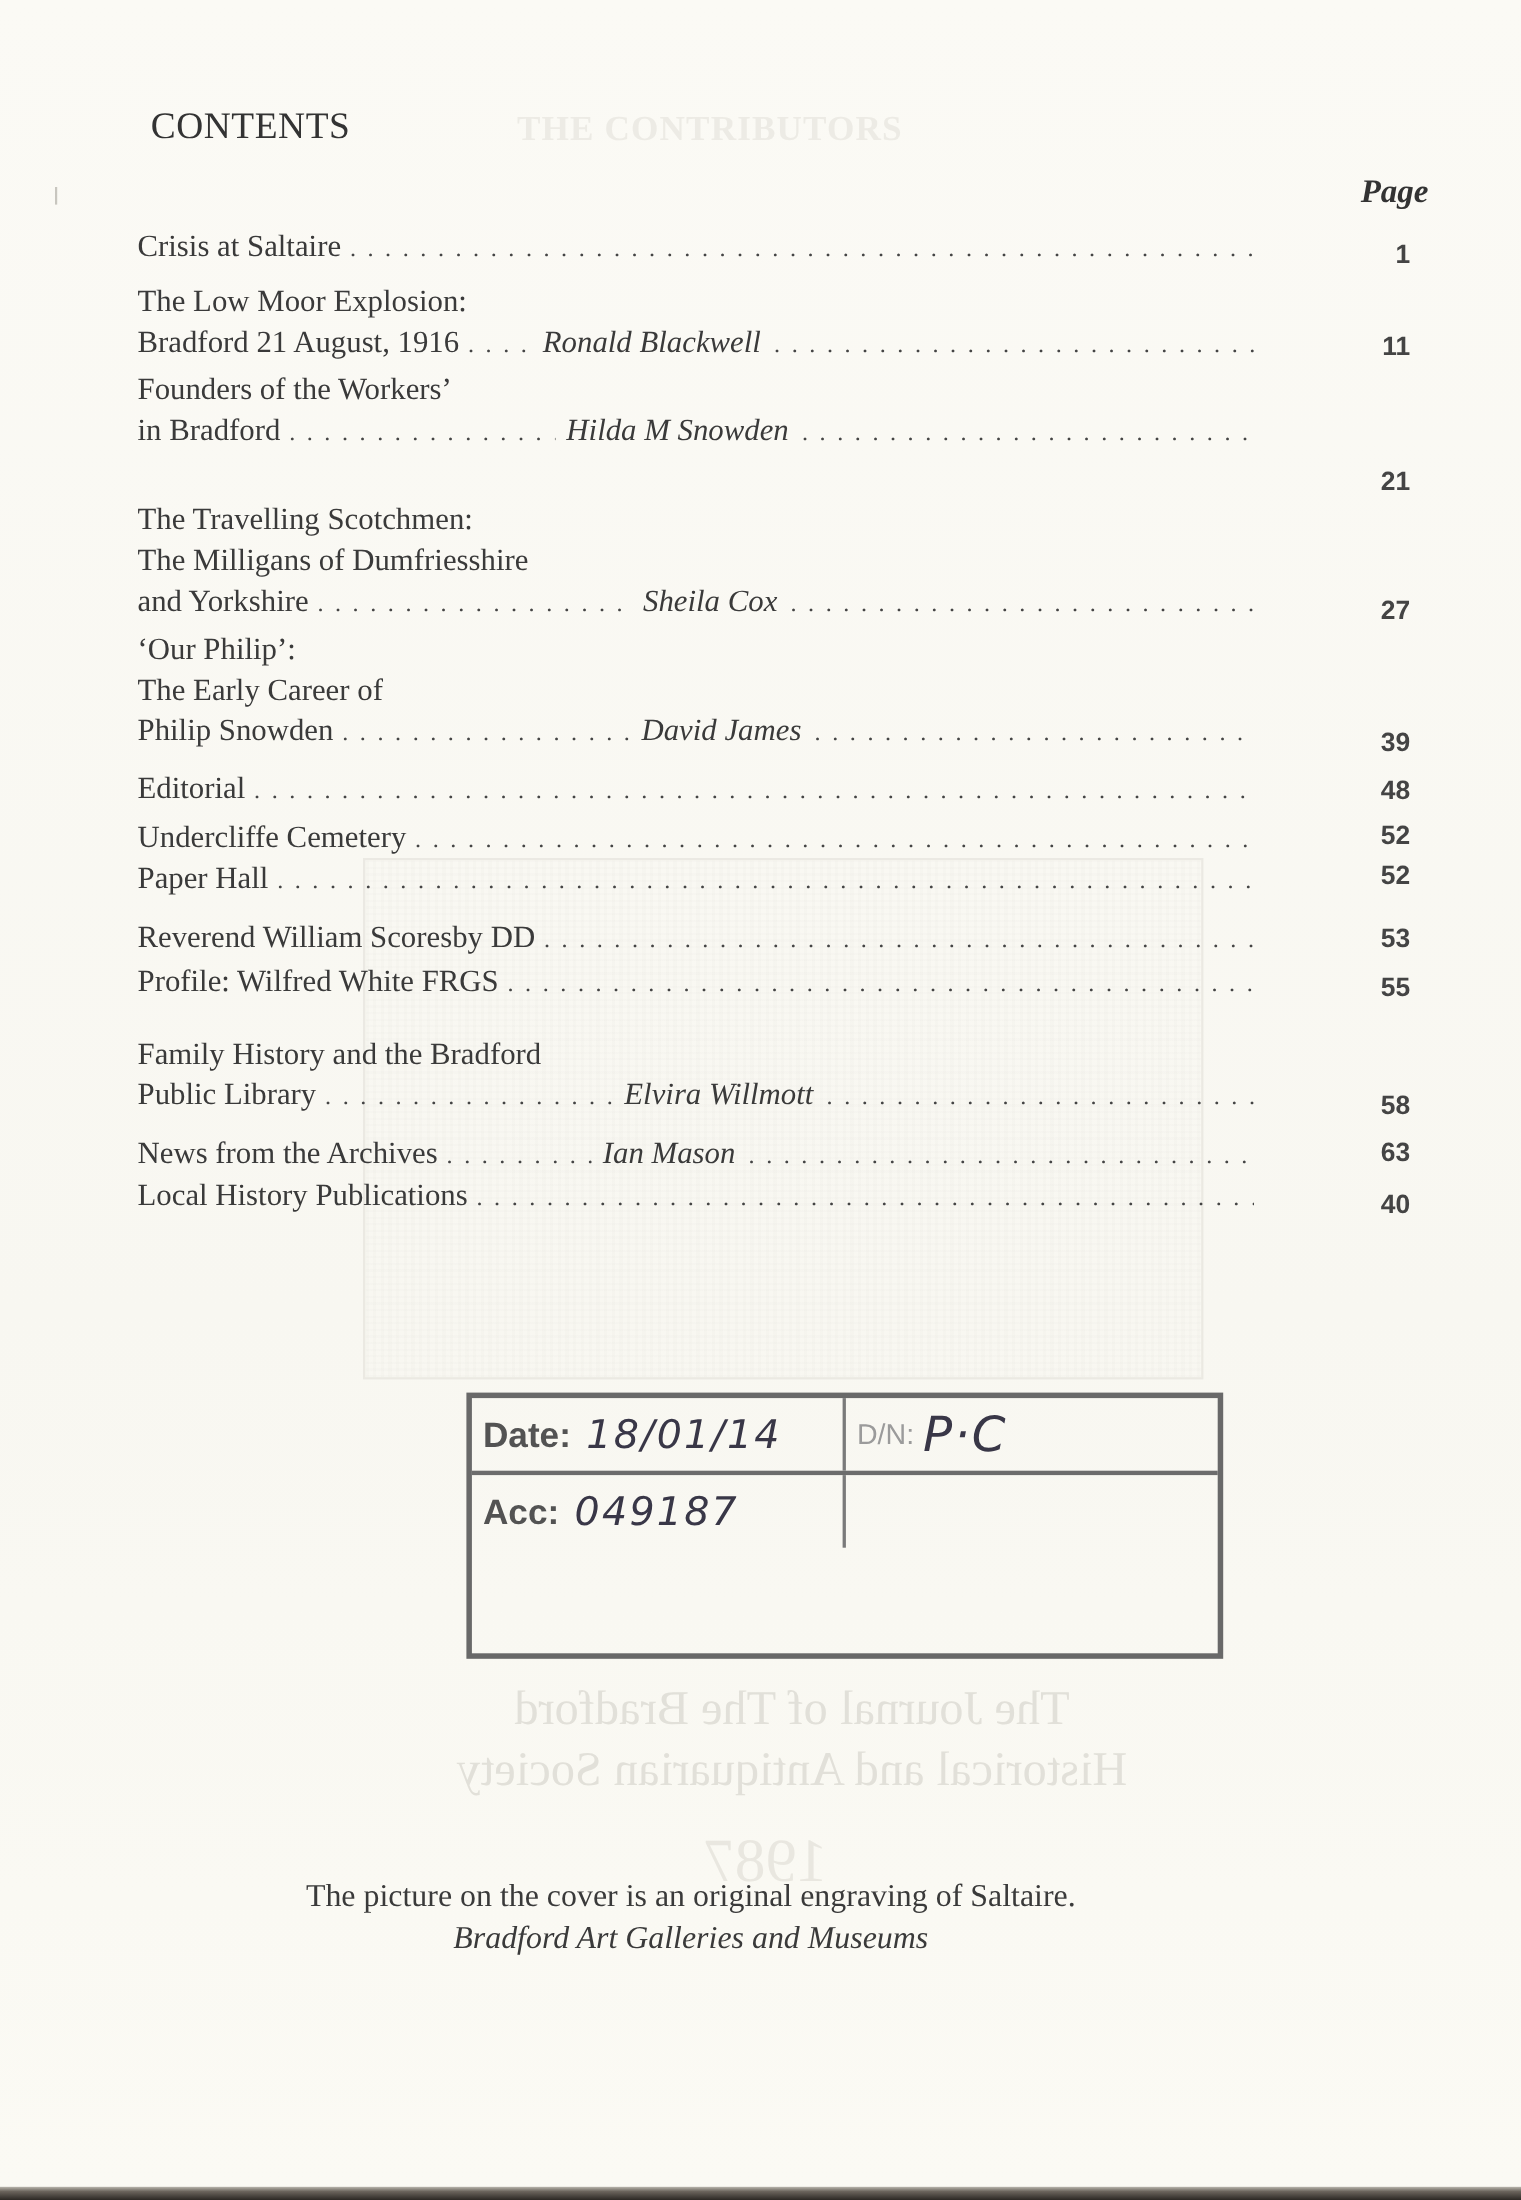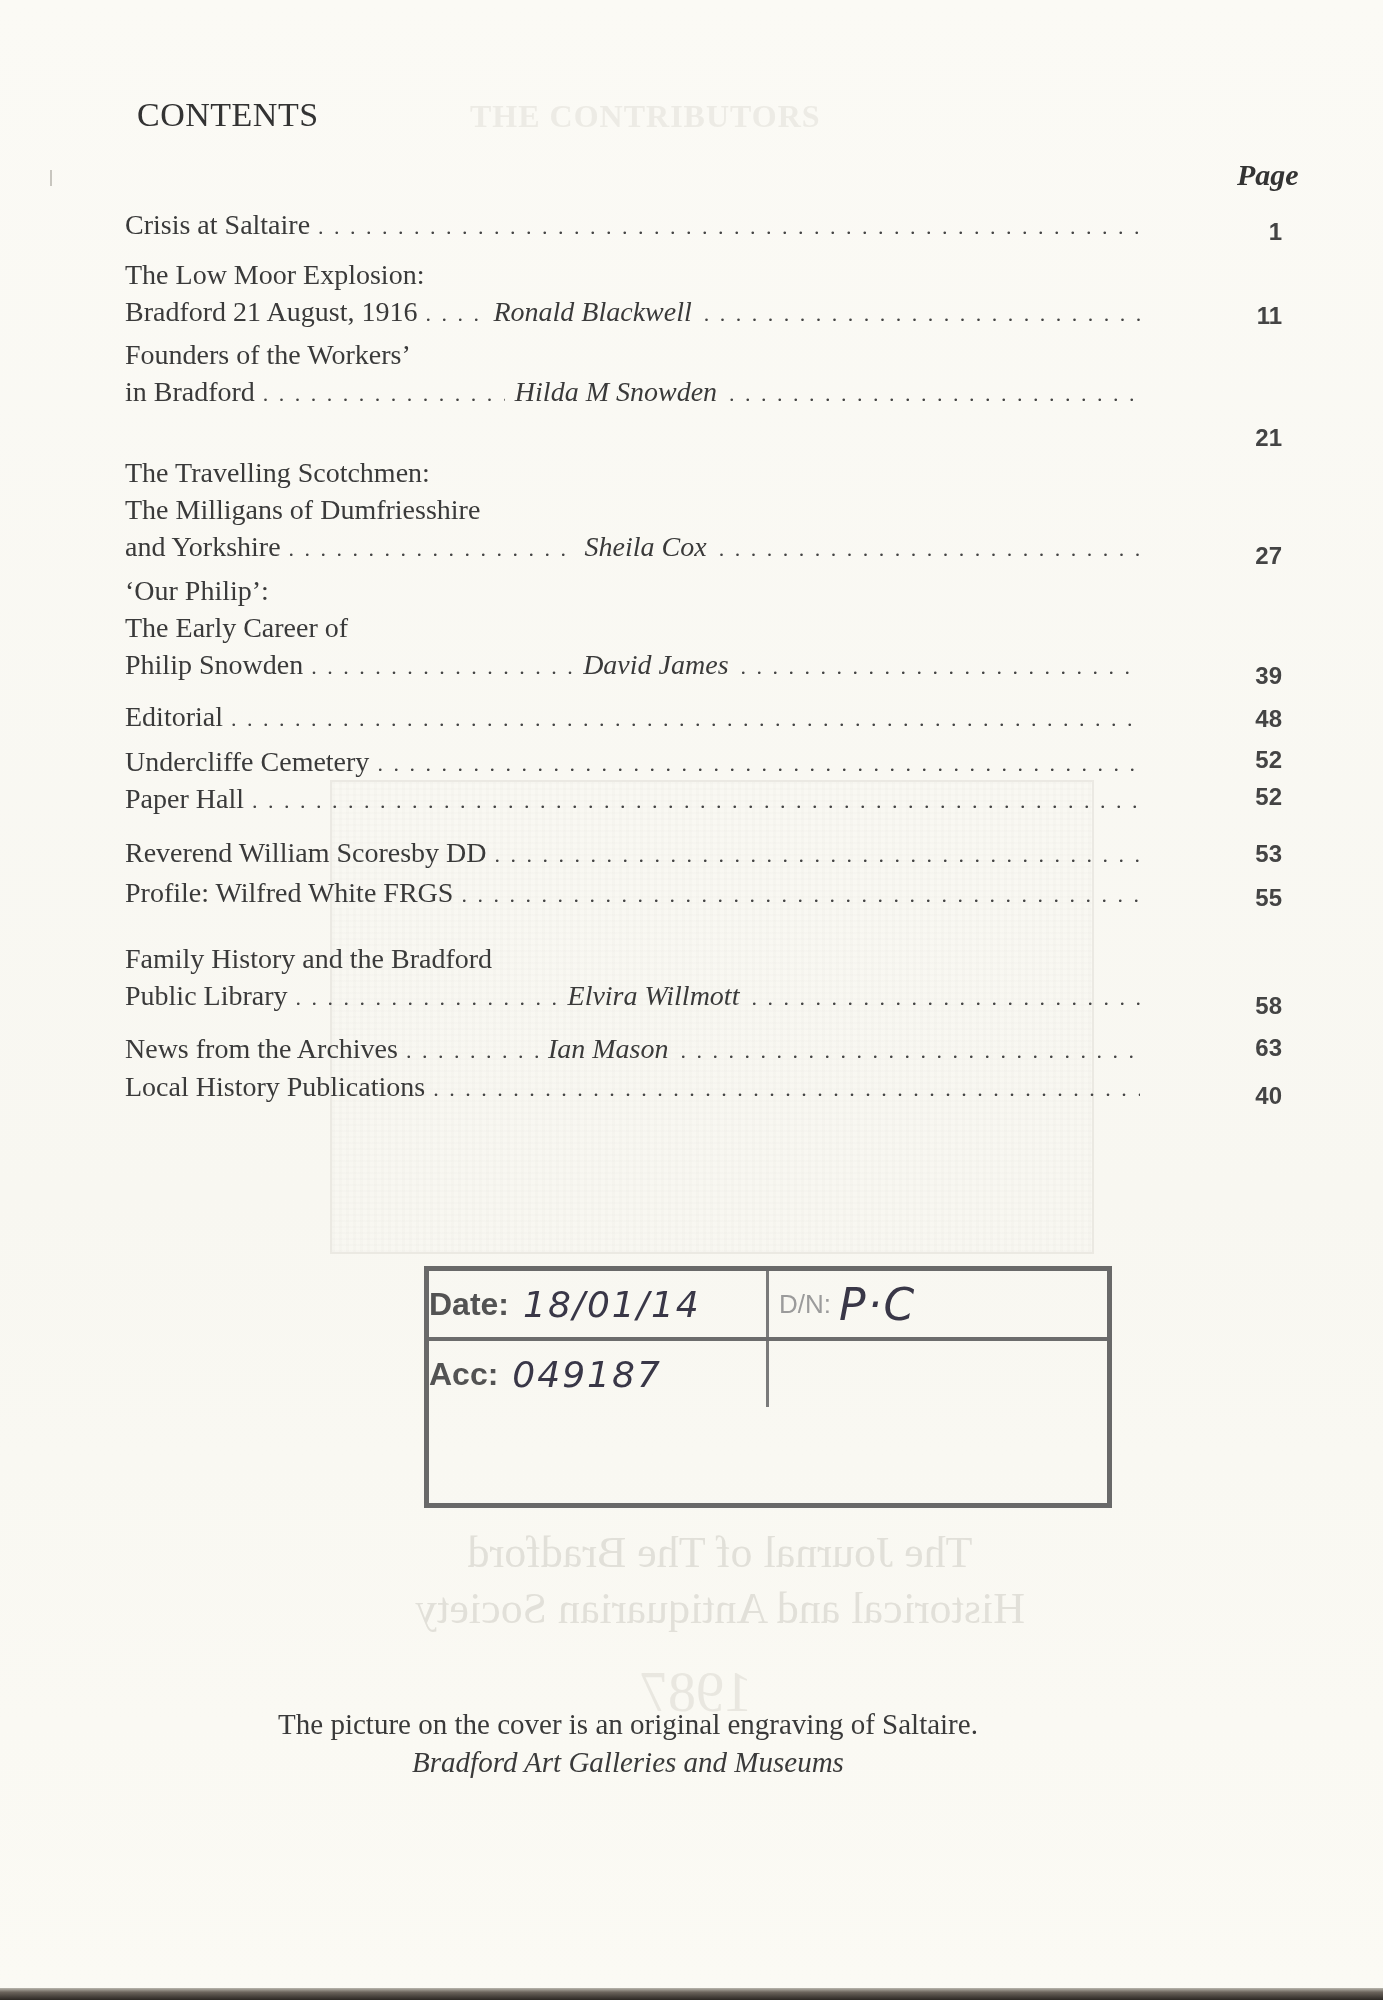--- a/index.html
+++ b/index.html
@@ -172,20 +172,21 @@
       height: 66px;
     }
     .stamp-row + .stamp-row {
       border-top: 4px solid #6d6d6d;
     }
     .stamp-cell-left {
       width: 340px;
       border-right: 3px solid #7a7a7a;
       display: flex;
       align-items: center;
+      padding-left: 10px;
       font-size: 32px;
       font-weight: bold;
       color: #555;
       box-sizing: border-box;
     }
     .stamp-cell-right {
       flex: 1;
       display: flex;
       align-items: center;
       padding-left: 10px;

